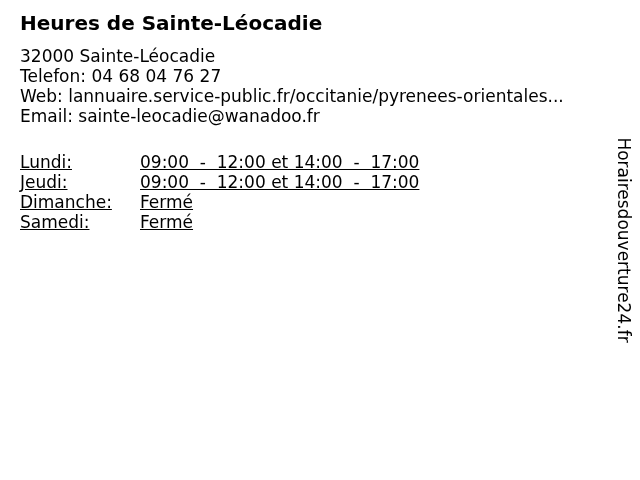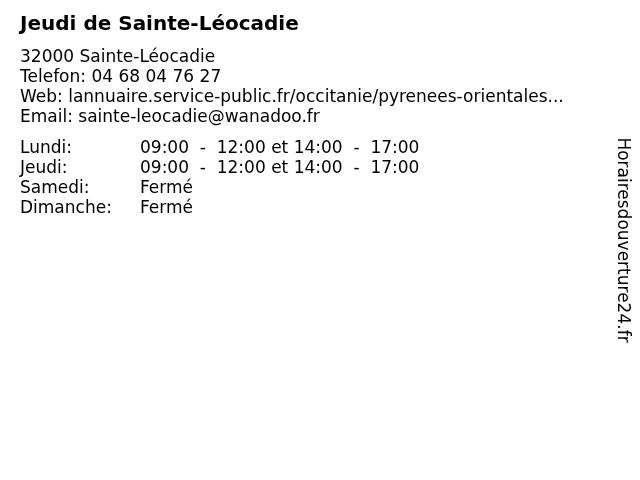--- a/index.html
+++ b/index.html
@@ -33,21 +33,22 @@
   }
   .section-heading {
     font-size: 18px;
     line-height: 20px;
     font-weight: bold;
     margin: 19px 0 0 0;
     white-space: nowrap;
   }
   .hours-table {
     border-collapse: collapse;
-    margin-top: 11px;
+    margin-top: 26px;
+    text-decoration: underline;
   }
   .hours-table td {
     padding: 0;
     vertical-align: top;
     line-height: 20px;
   }
   .day-col { width: 120px; }
   .time-col { white-space: pre; }
   .watermark {
     position: absolute;
@@ -59,46 +60,46 @@
     font-size: 17px;
     line-height: 20px;
     white-space: nowrap;
   }
 </style>
 </head>
 <body>
 
 <div class="content">
 
-  <h1 class="title">Jeudi de Sainte-Léocadie</h1>
+  <h1 class="title">Heures de Sainte-Léocadie</h1>
 
   <div class="contact">
     <div class="contact-line">32000 Sainte-Léocadie</div>
     <div class="contact-line">Telefon: 04 68 04 76 27</div>
     <div class="contact-line">Web: lannuaire.service-public.fr/occitanie/pyrenees-orientales...</div>
     <div class="contact-line">Email: sainte-leocadie@wanadoo.fr</div>
   </div>
 
 
   <table class="hours-table">
     <tbody>
       <tr>
         <td class="day-col">Lundi:</td>
         <td class="time-col">09:00  -  12:00 et 14:00  -  17:00</td>
       </tr>
       <tr>
         <td class="day-col">Jeudi:</td>
         <td class="time-col">09:00  -  12:00 et 14:00  -  17:00</td>
       </tr>
       <tr>
-        <td class="day-col">Samedi:</td>
+        <td class="day-col">Dimanche:</td>
         <td class="time-col">Fermé</td>
       </tr>
       <tr>
-        <td class="day-col">Dimanche:</td>
+        <td class="day-col">Samedi:</td>
         <td class="time-col">Fermé</td>
       </tr>
     </tbody>
   </table>
 
 </div>
 
 <div class="watermark">Horairesdouverture24.fr</div>
 
 </body></html>

